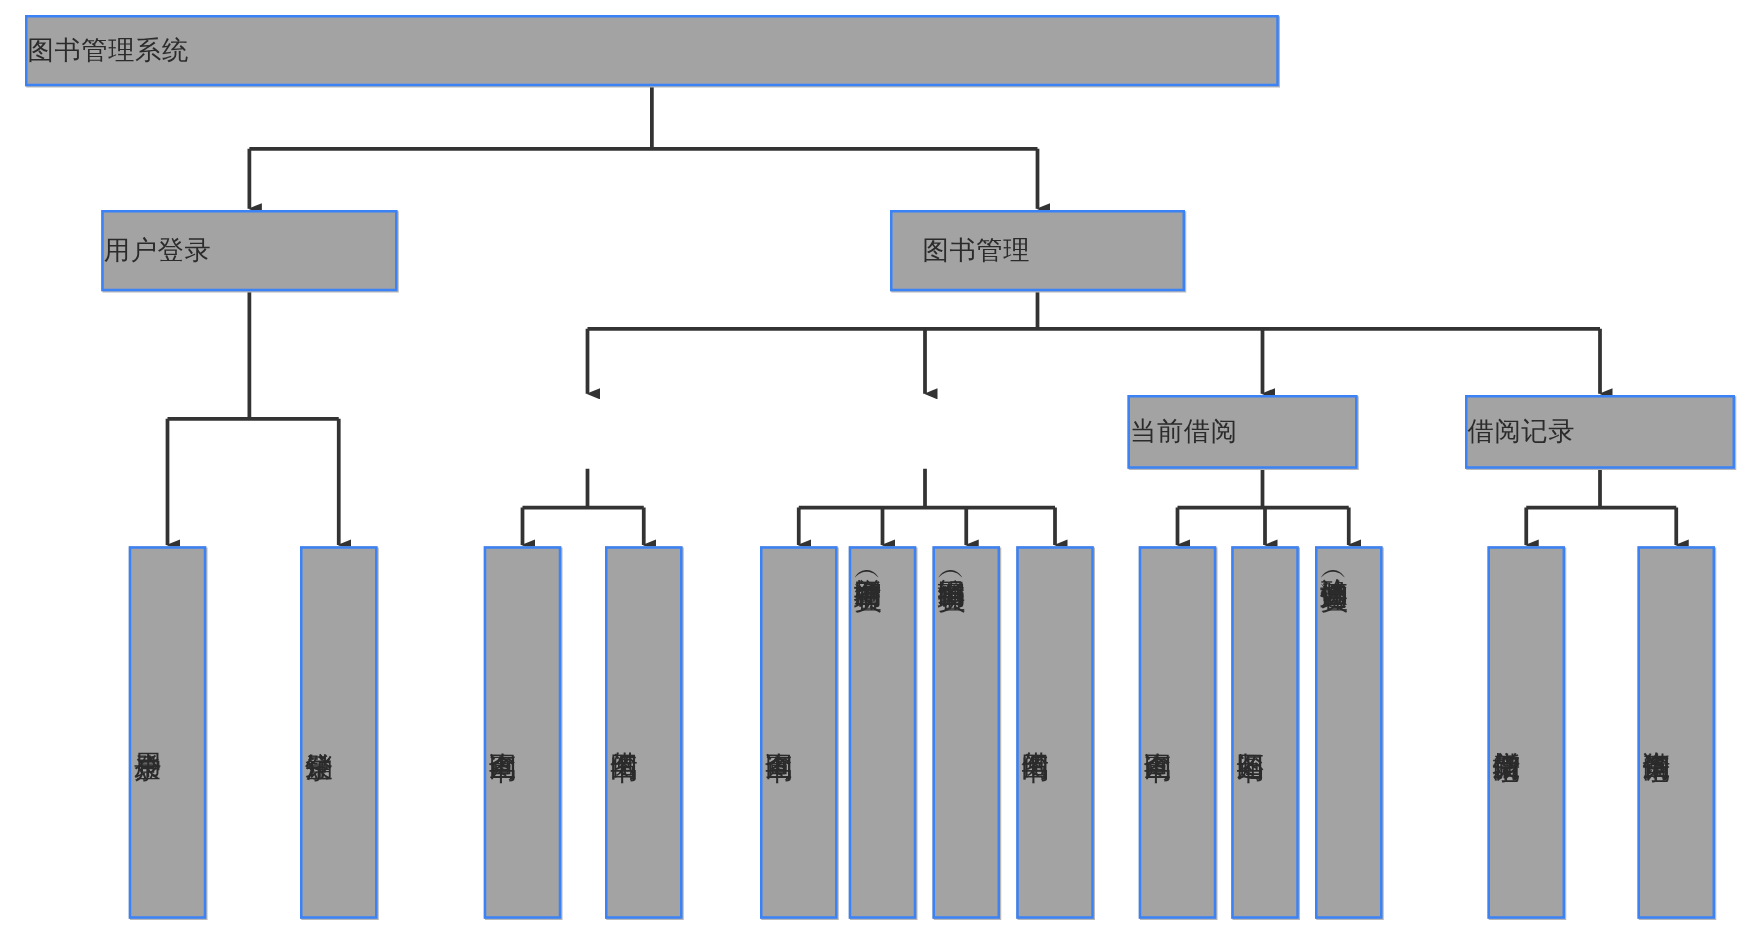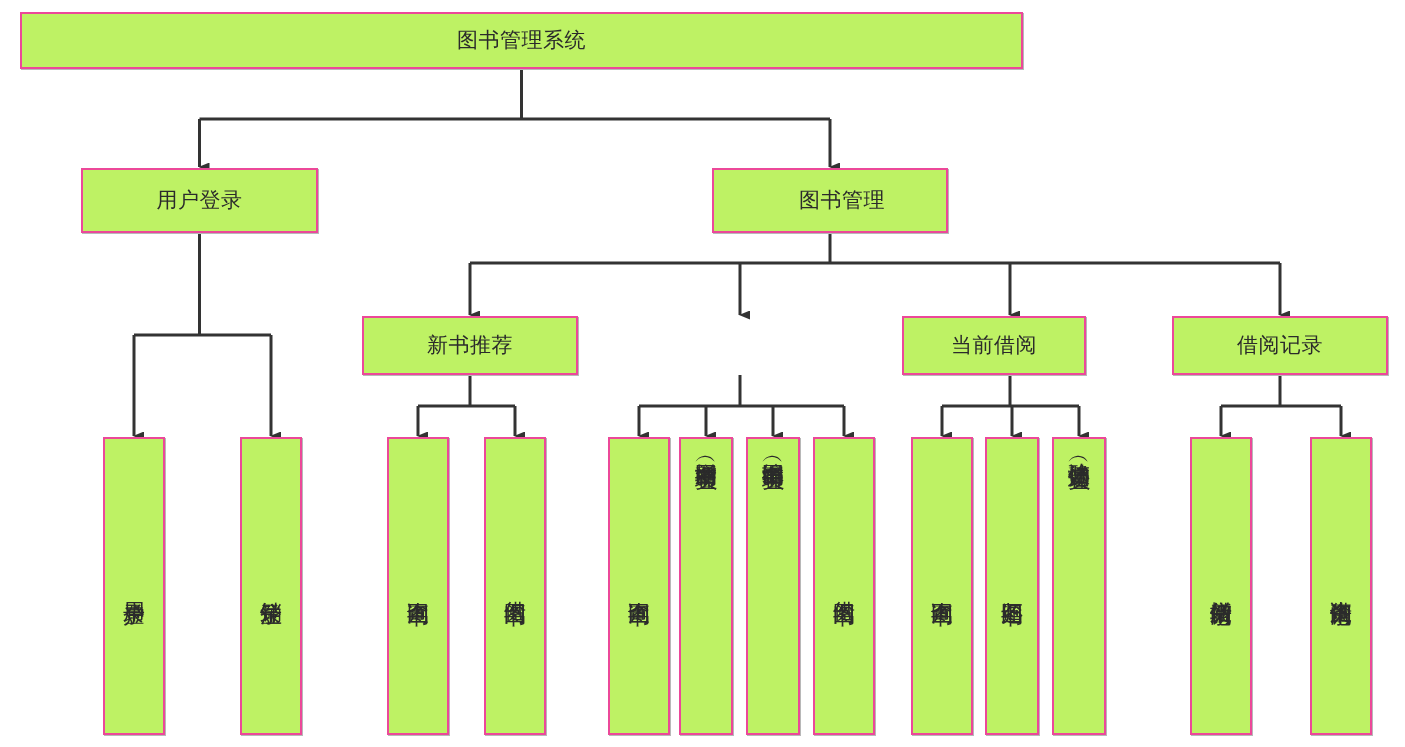--- a/index.html
+++ b/index.html
@@ -22,26 +22,25 @@
     position: absolute;
     left: 0;
     top: 0;
     width: 1405px;
     height: 747px;
     pointer-events: none;
   }
   .node {
     position: absolute;
     box-sizing: border-box;
-    background: #bef264;
-    border: 2px solid #ec4899;
+    background: #a3a3a3;
+    border: 2px solid #3b82f6;
     box-shadow: 1px 1px 0 #b8b8b8;
     display: flex;
     align-items: center;
-    justify-content: center;
     z-index: 2;
   }
   .node-label {
     color: #2b2b2b;
     text-align: center;
     line-height: 1.18;
     letter-spacing: 0.5px;
     white-space: pre-line;
   }
   .node.horizontal .node-label {
@@ -126,23 +125,20 @@
     <span class="node-label">图书管理系统</span>
   </div>
 
   <div class="node horizontal" style="left: 81px; top: 168px; width: 237px; height: 65px;">
     <span class="node-label">用户登录</span>
   </div>
   <div class="node horizontal" style="left: 712px; top: 168px; width: 236px; height: 65px; padding-left: 24px;">
     <span class="node-label">图书管理</span>
   </div>
 
-  <div class="node horizontal" style="left: 362px; top: 316px; width: 216px; height: 59px;">
-    <span class="node-label">新书推荐</span>
-  </div>
   <div class="node horizontal" style="left: 902px; top: 316px; width: 184px; height: 59px; font-family: Liberation Serif, serif;">
     <span class="node-label">当前借阅</span>
   </div>
   <div class="node horizontal" style="left: 1172px; top: 316px; width: 216px; height: 59px;">
     <span class="node-label">借阅记录</span>
   </div>
 
   <div class="node vertical centered" style="left: 103px; top: 437px; width: 62px; height: 298px;">
     <span class="node-label">用户登录</span>
   </div>

